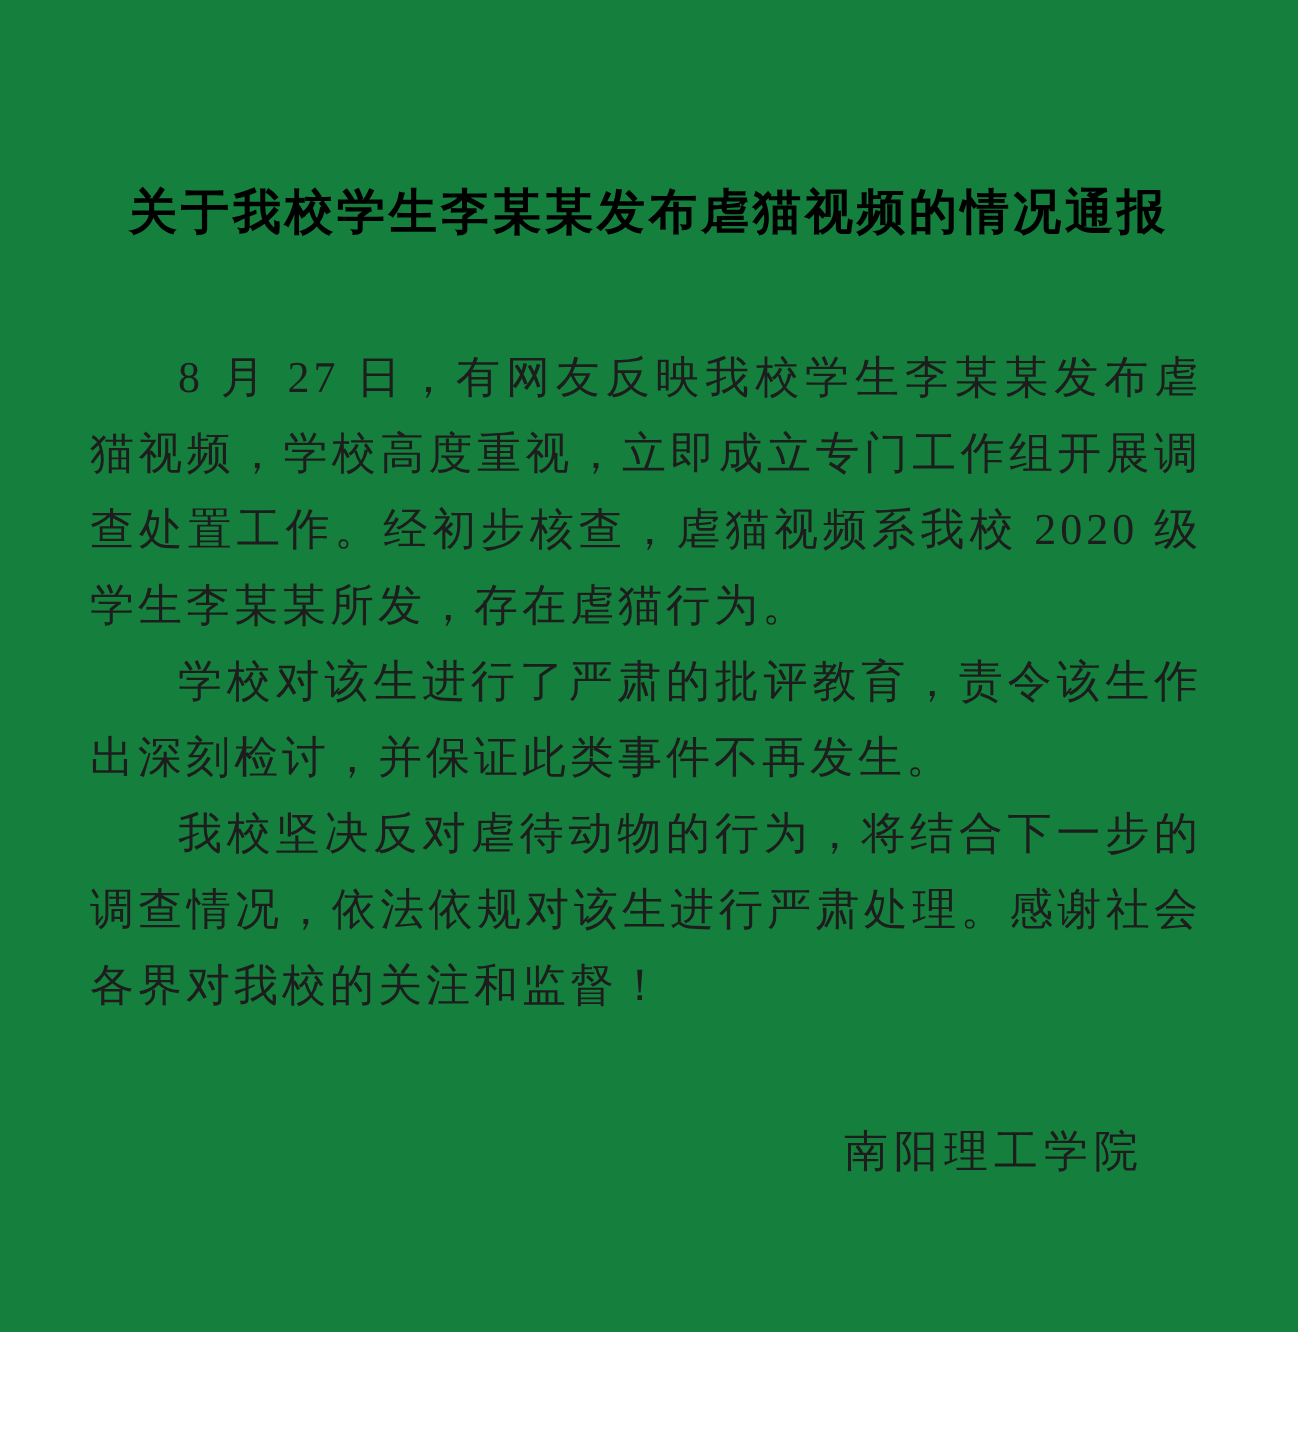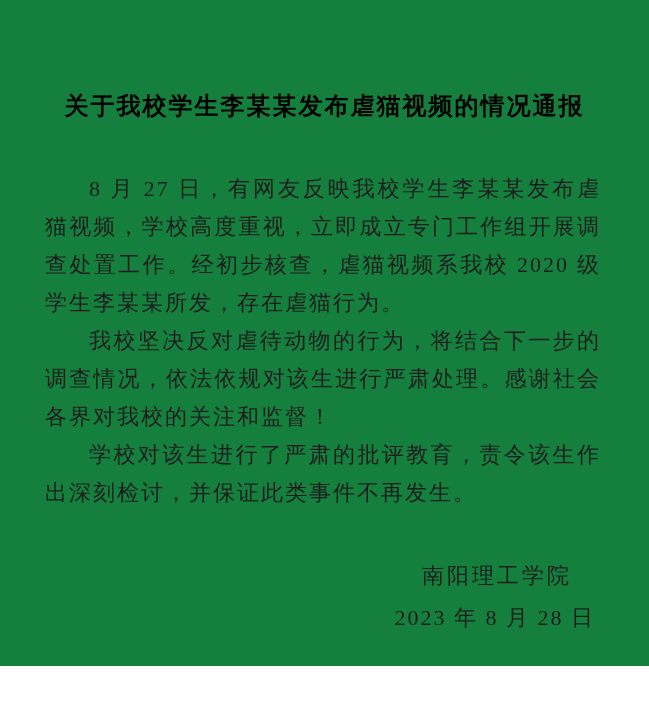--- a/index.html
+++ b/index.html
@@ -80,23 +80,22 @@
 </style>
 </head>
 <body>
 
 <div class="page">
 
   <h1 class="title">关于我校学生李某某发布虐猫视频的情况通报</h1>
 
   <div class="body-text">
     <p>8 月 27 日，有网友反映我校学生李某某发布虐猫视频，学校高度重视，立即成立专门工作组开展调查处置工作。经初步核查，虐猫视频系我校 2020 级学生李某某所发，存在虐猫行为。</p>
+    <p>学校对该生进行了严肃的批评教育，责令该生作出深刻检讨，并保证此类事件不再发生。</p>
     <p>我校坚决反对虐待动物的行为，将结合下一步的调查情况，依法依规对该生进行严肃处理。感谢社会各界对我校的关注和监督！</p>
-    <p>学校对该生进行了严肃的批评教育，责令该生作出深刻检讨，并保证此类事件不再发生。</p>
   </div>
 
   <div class="signature-block">
     <div class="signature-line">南阳理工学院</div>
-    <div class="date-line">2023 年 8 月 28 日</div>
   </div>
 
 
 </div>
 
 </body></html>

